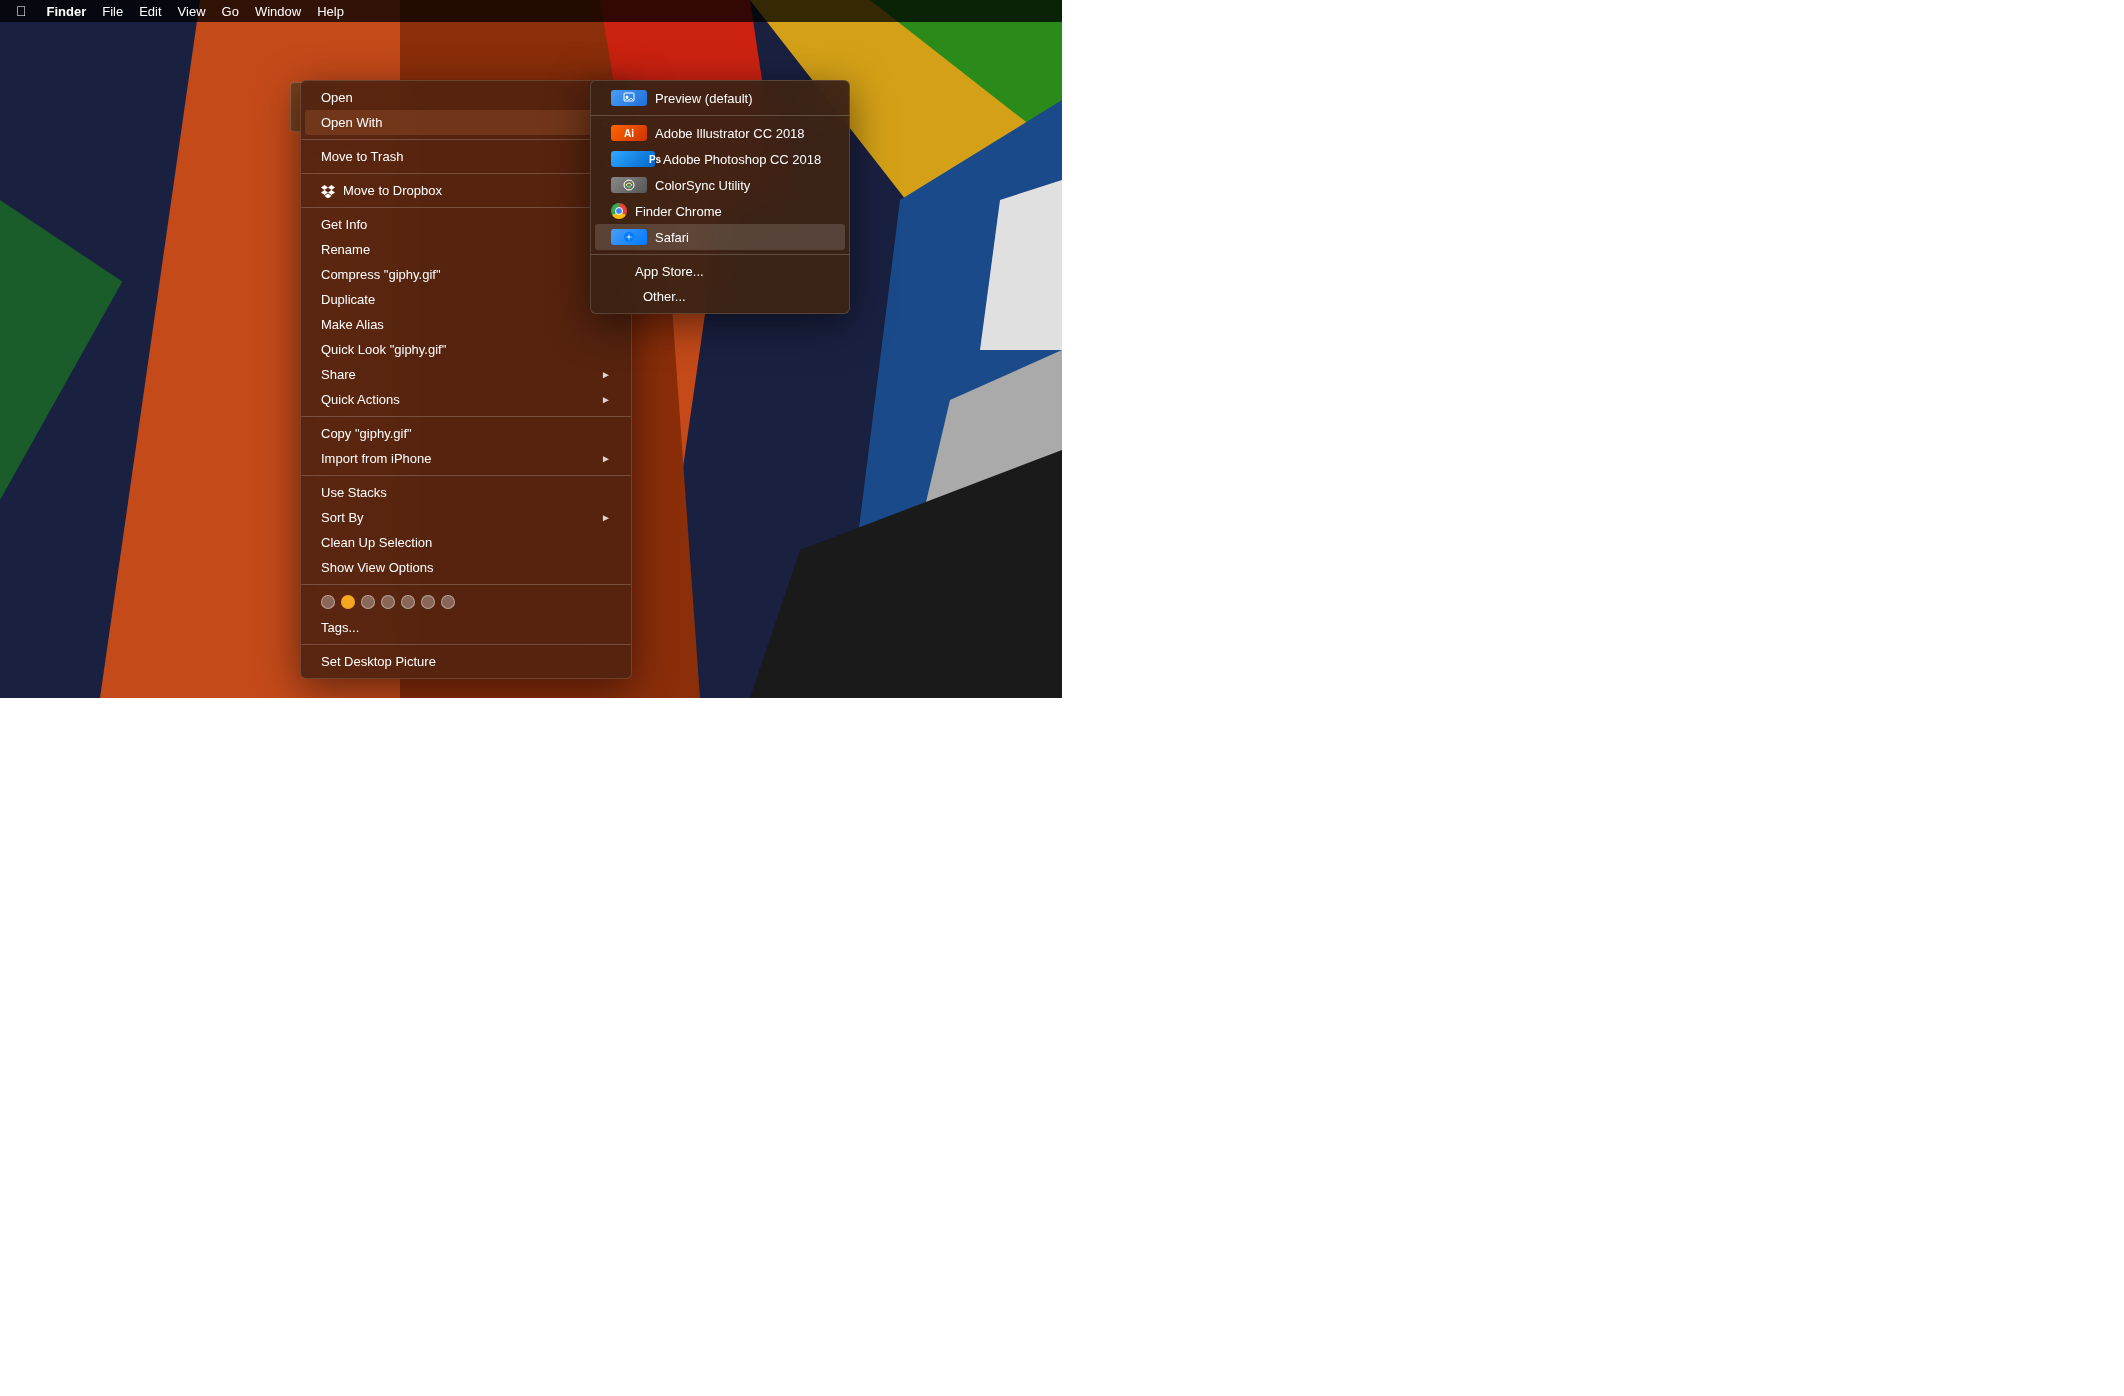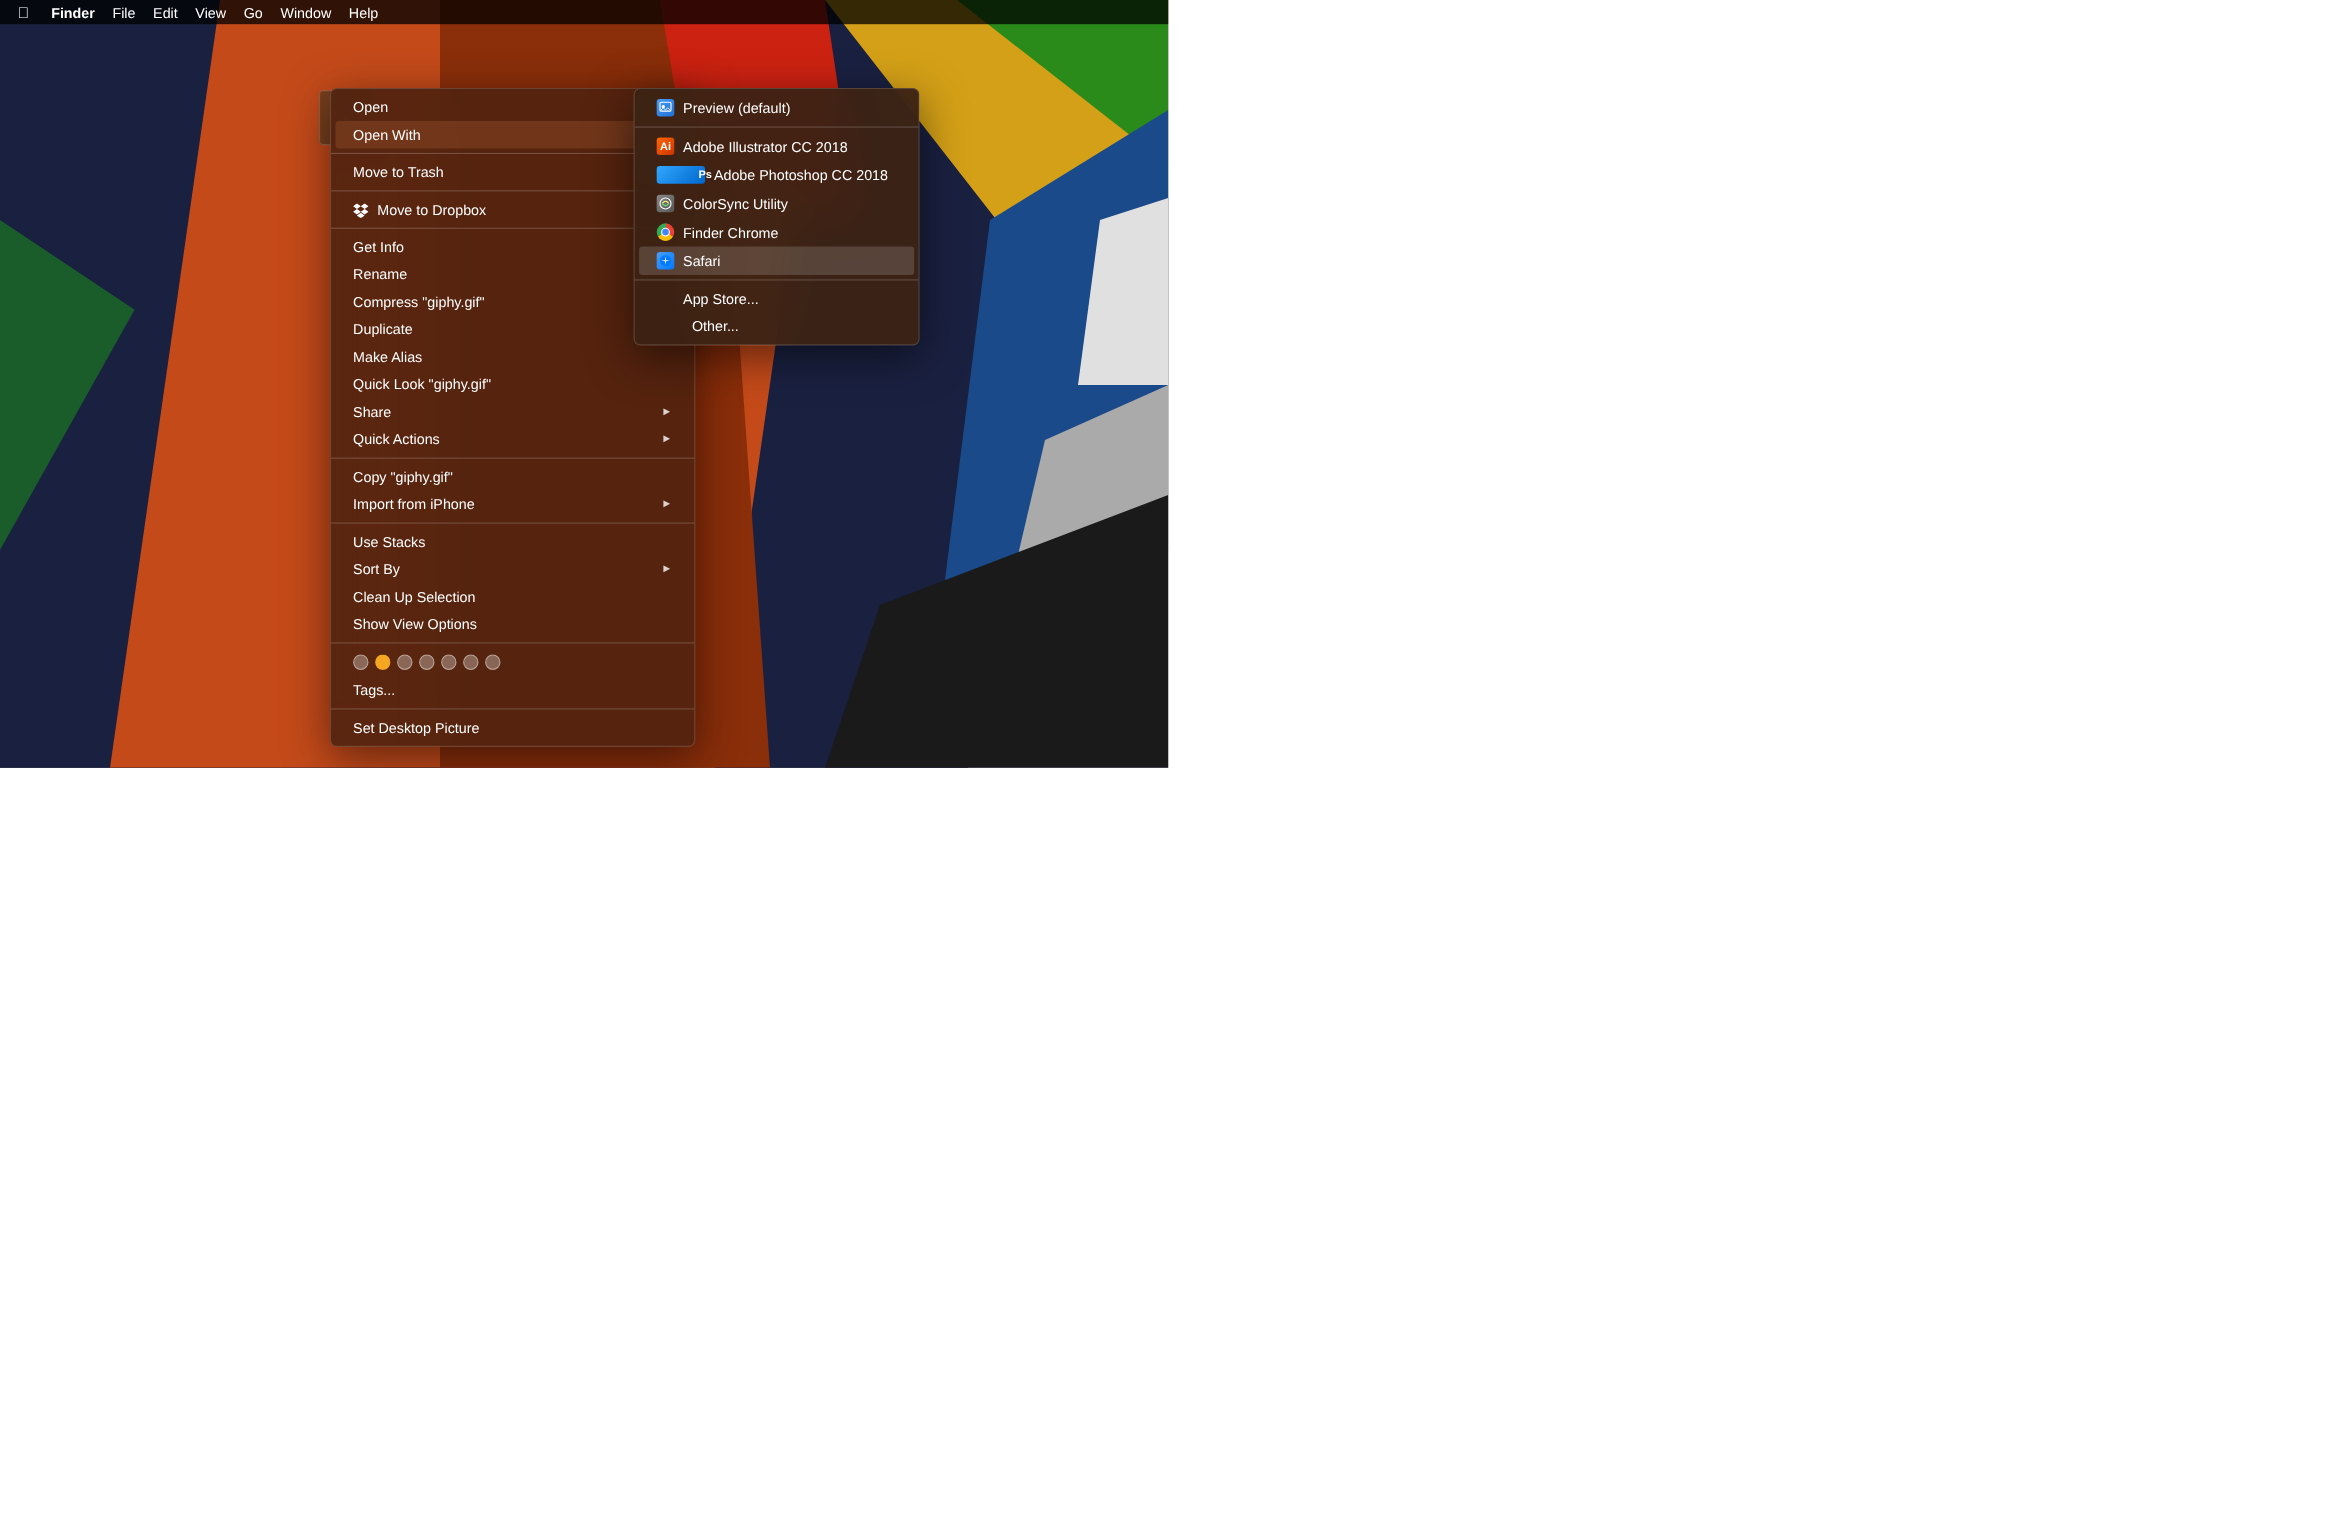--- a/index.html
+++ b/index.html
@@ -141,21 +141,21 @@
     .tag-dot.gray2 { background: rgba(255,255,255,0.3); }
     .tag-dot.gray3 { background: rgba(255,255,255,0.3); }
     .tag-dot.gray4 { background: rgba(255,255,255,0.3); }
     .tag-dot.gray5 { background: rgba(255,255,255,0.3); }
     .tag-dot.gray6 { background: rgba(255,255,255,0.3); }
 
     
     .submenu {
       position: absolute;
       top: 80px;
-      left: 576px;
+      left: 590px;
       width: 260px;
       background: rgba(60, 35, 20, 0.95);
       backdrop-filter: blur(20px);
       border-radius: 6px;
       border: 1px solid rgba(255,255,255,0.15);
       box-shadow: 0 10px 40px rgba(0,0,0,0.5);
       z-index: 600;
       padding: 4px 0;
       color: white;
       font-size: 13px;
@@ -170,21 +170,21 @@
       border-radius: 3px;
       margin: 0 4px;
     }
 
     .submenu-item:hover, .submenu-item.highlighted {
       background: rgba(255,255,255,0.15);
       align-items: flex-end;
     }
 
     .submenu-item .app-icon {
-      width: 16px;
+      width: 36px;
       height: 16px;
       border-radius: 3px;
       display: flex;
       align-items: center;
       justify-content: center;
       font-size: 10px;
       flex-shrink: 0;
     }
 
     .submenu-separator {

